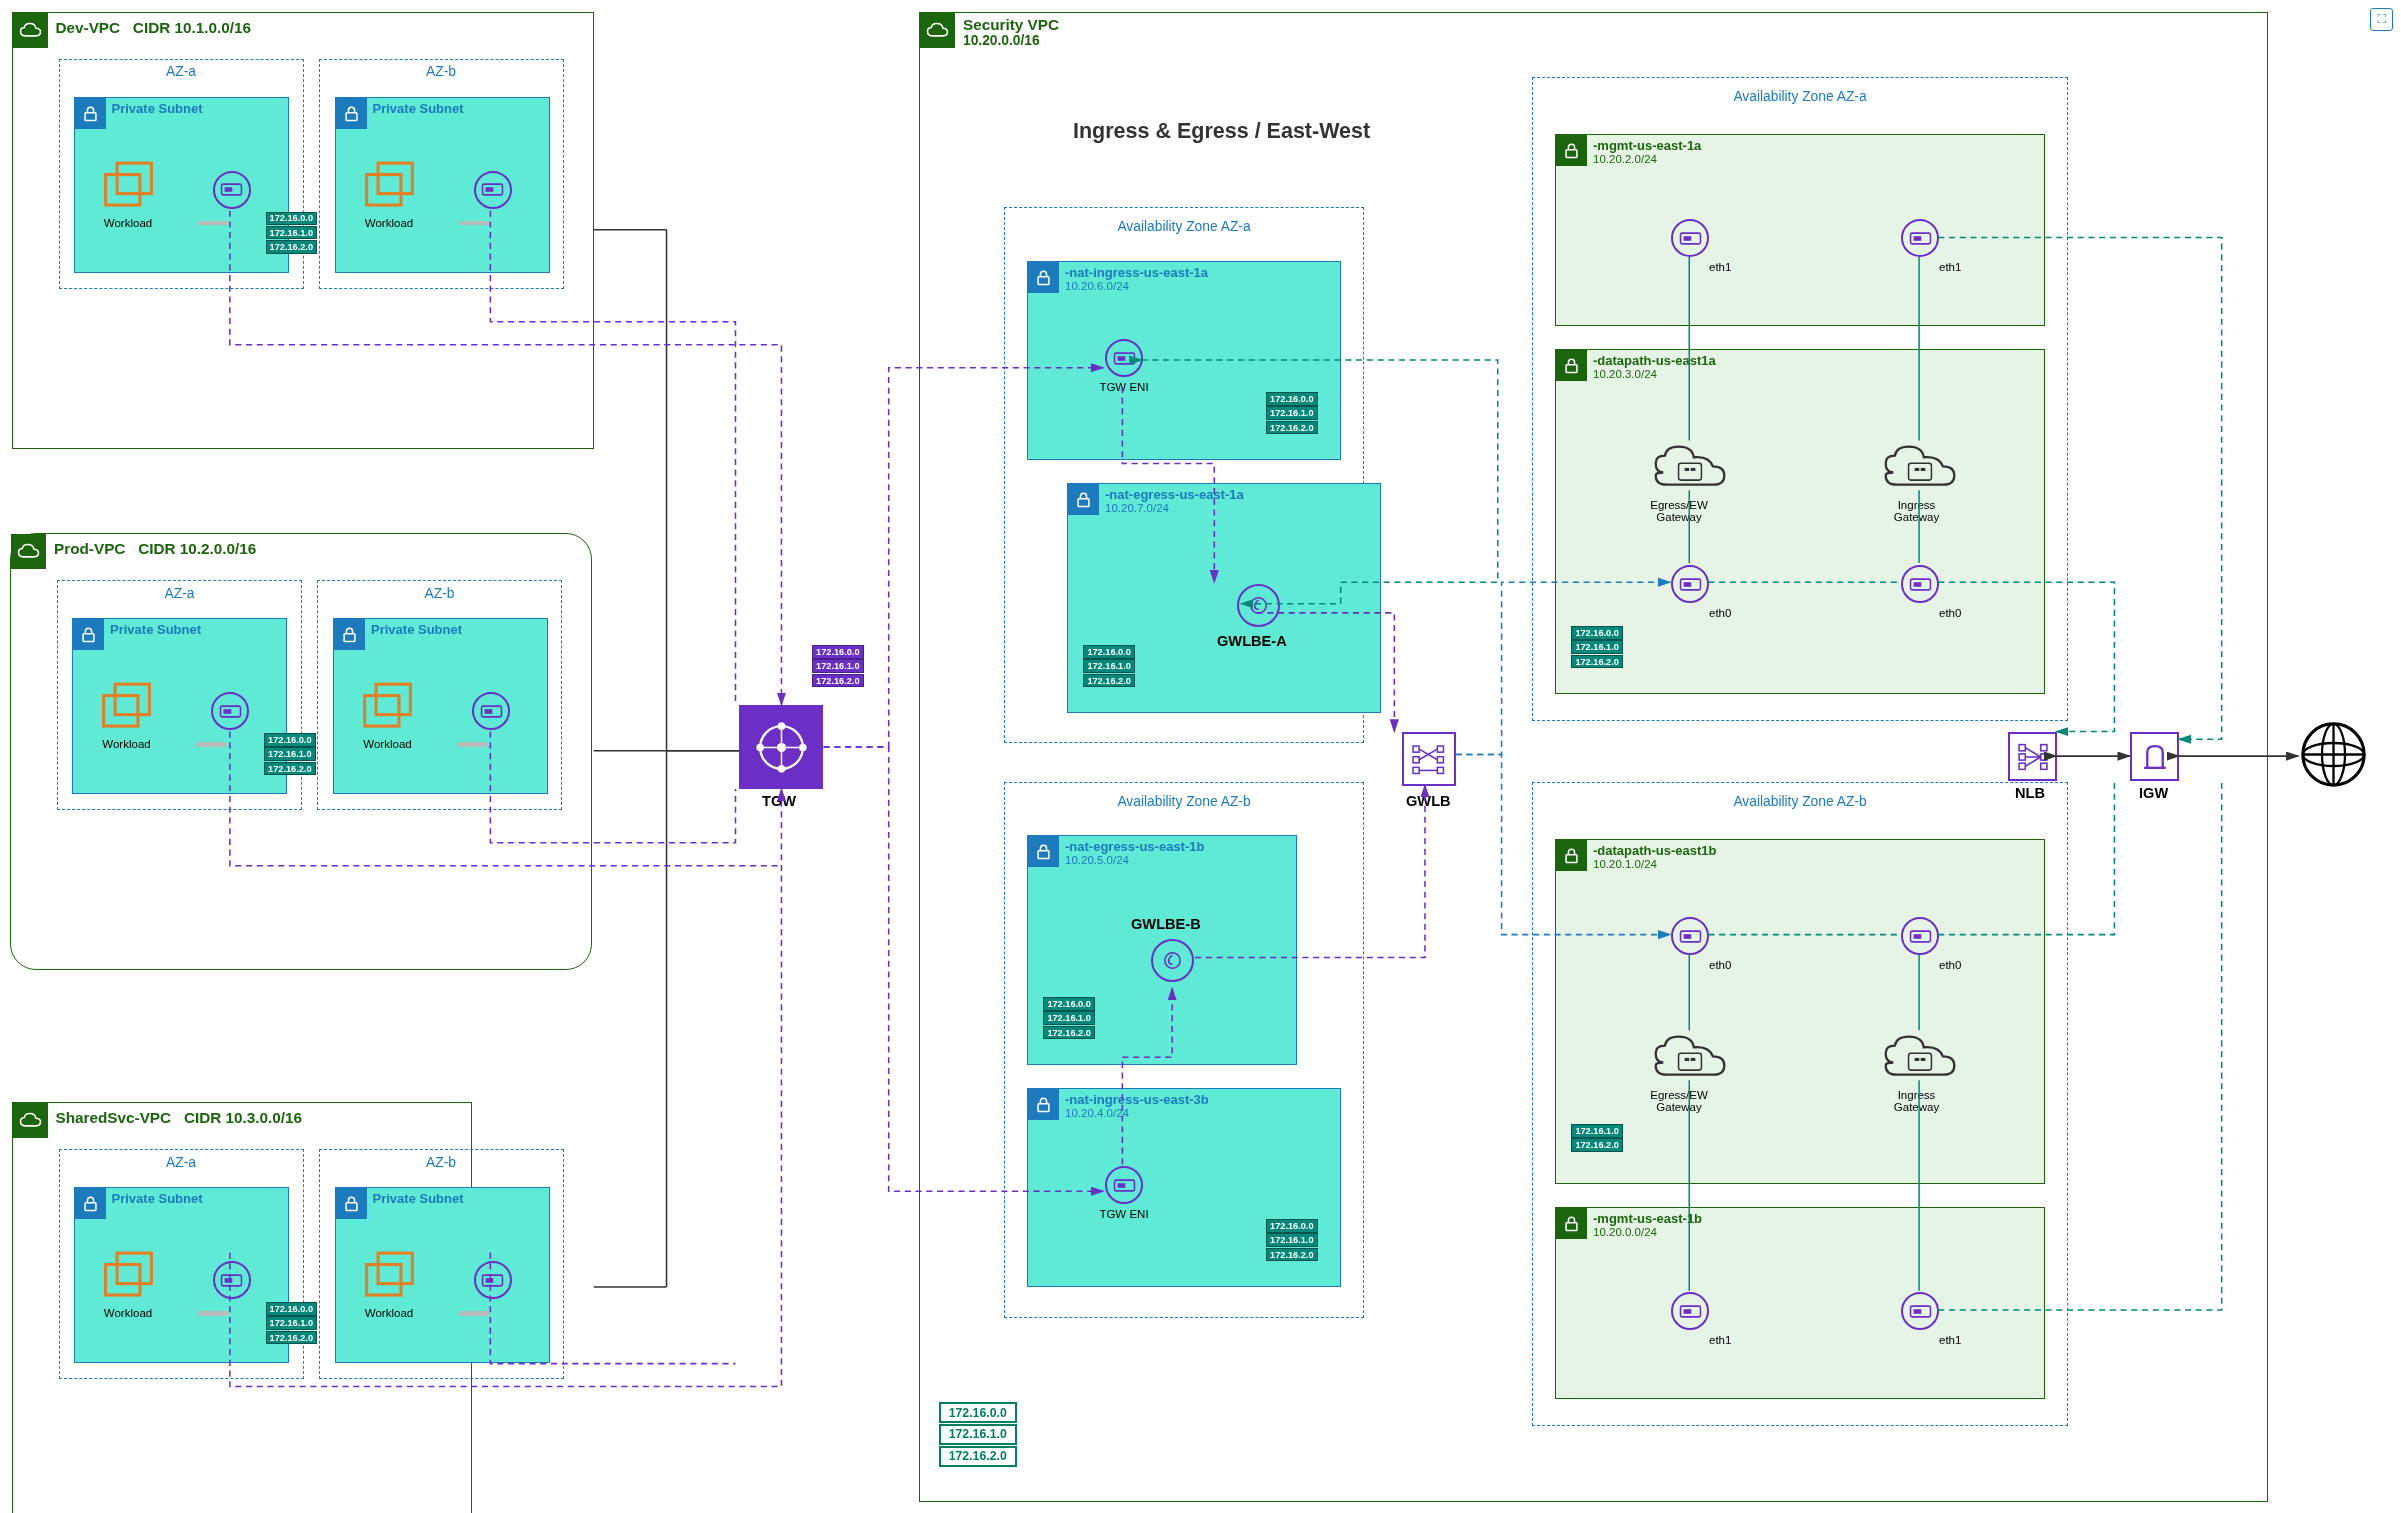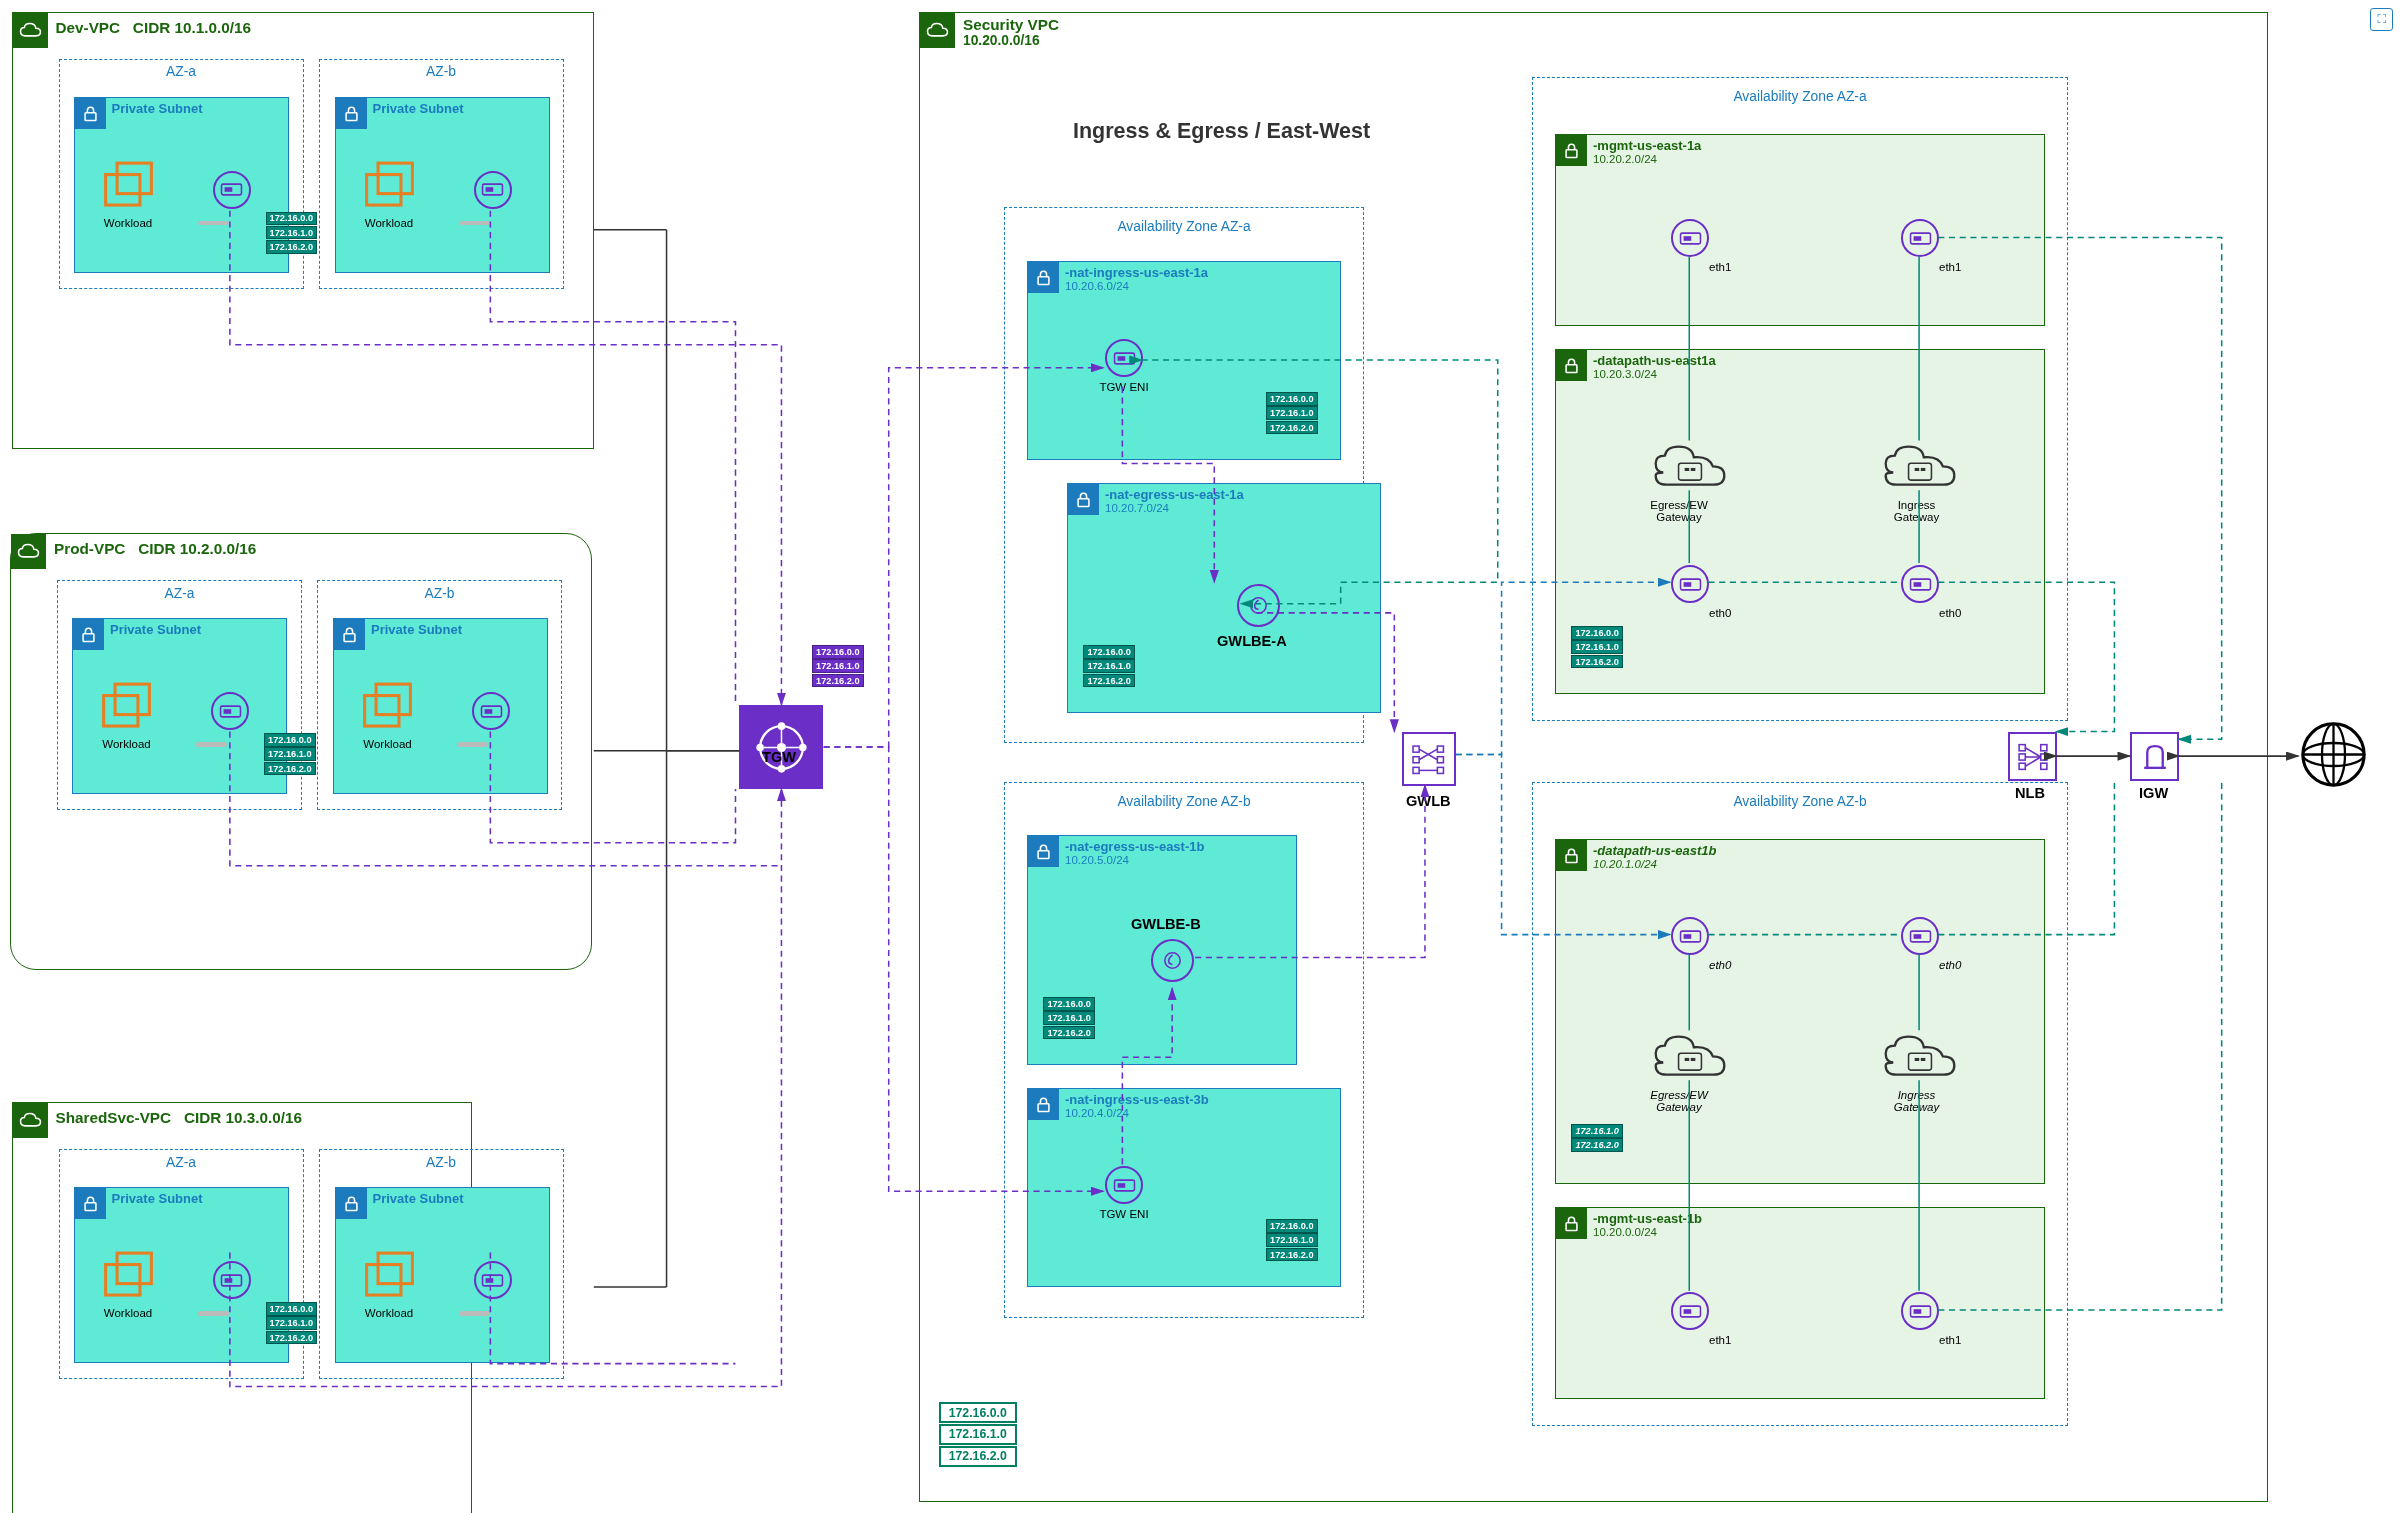--- a/index.html
+++ b/index.html
@@ -243,21 +243,21 @@
         <circle cx="40" cy="12" r="5" fill="#fff"></circle>
         <circle cx="40" cy="68" r="5" fill="#fff"></circle>
         <circle cx="12" cy="40" r="5" fill="#fff"></circle>
         <circle cx="68" cy="40" r="5" fill="#fff"></circle>
         <line x1="40" y1="17" x2="40" y2="34" stroke="#fff" stroke-width="2"></line>
         <line x1="40" y1="46" x2="40" y2="63" stroke="#fff" stroke-width="2"></line>
         <line x1="17" y1="40" x2="34" y2="40" stroke="#fff" stroke-width="2"></line>
         <line x1="46" y1="40" x2="63" y2="40" stroke="#fff" stroke-width="2"></line>
       </svg>
   </div>
-  <div class="device-label" style="left:762px; top:749px;">TGW</div>
+  <div class="device-label" style="left:762px; top:793px;">TGW</div>
   <div class="cidr-stack" style="left:812px; top:645px;">
     <span class="cidr-tag purple">172.16.0.0</span>
     <span class="cidr-tag purple">172.16.1.0</span>
     <span class="cidr-tag purple">172.16.2.0</span>
   </div>
 
   <div class="vpc-box" style="left:919px; top:11.5px; width:1349px; height:1490px;">
     <div class="vpc-header">
         <svg width="23" height="17" viewBox="0 0 30 22">
           <path d="M8 18 Q2 18 2 12 Q2 7 7 7 Q8 2 14 2 Q21 2 22 8 Q28 8 28 13 Q28 18 22 18 Z" fill="none" stroke="#fff" stroke-width="2"></path>
@@ -449,21 +449,21 @@
     <div class="cidr-stack" style="left:15.3px; top:276px;">
       <span class="cidr-tag">172.16.0.0</span>
       <span class="cidr-tag">172.16.1.0</span>
       <span class="cidr-tag">172.16.2.0</span>
     </div>
   </div>
 
   <div class="az-box" style="left:1532px; top:782px; width:536px; height:644px;">
     <div class="az-title" style="margin-top:6.1px;">Availability Zone AZ-b</div>
   </div>
-  <div class="subnet-box subnet-green" style="left:1555px; top:839px; width:490px; height:345px;font-style:italic;">
+  <div class="subnet-box subnet-green" style="left:1555px; top:839px; width:490px; height:345px;">
     <div class="subnet-header green">
         <svg width="17" height="17" viewBox="0 0 22 22">
           <rect x="4" y="10" width="14" height="10" rx="1" fill="none" stroke="#fff" stroke-width="2"></rect>
           <path d="M7 10 V7 a4 4 0 0 1 8 0 V10" fill="none" stroke="#fff" stroke-width="2"></path>
         </svg>
       </div>
     <span class="subnet-title green">-datapath-us-east1b</span>
     <span class="subnet-cidr green">10.20.1.0/24</span>
     <div class="eni-icon" style="left:115px; top:77px;">
         <svg width="23" height="17" viewBox="0 0 30 22">

